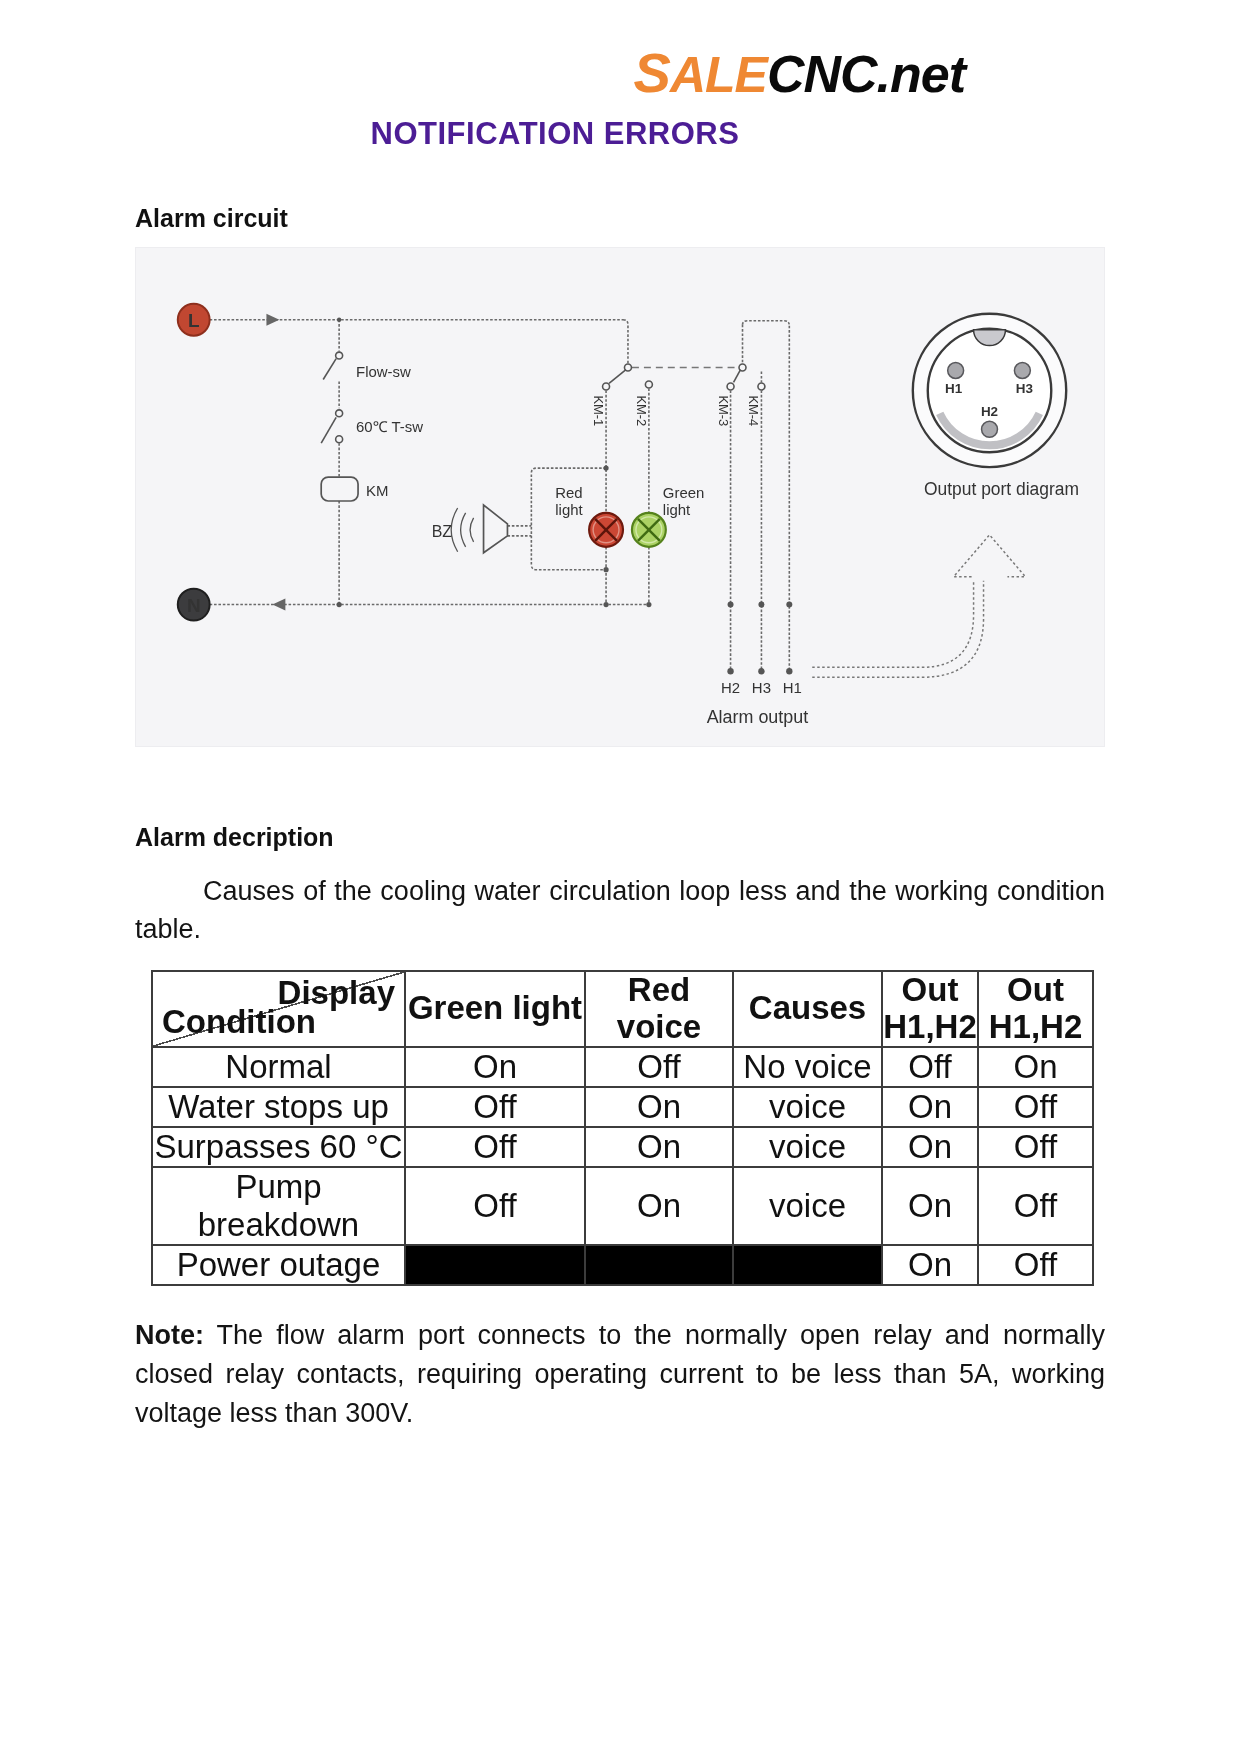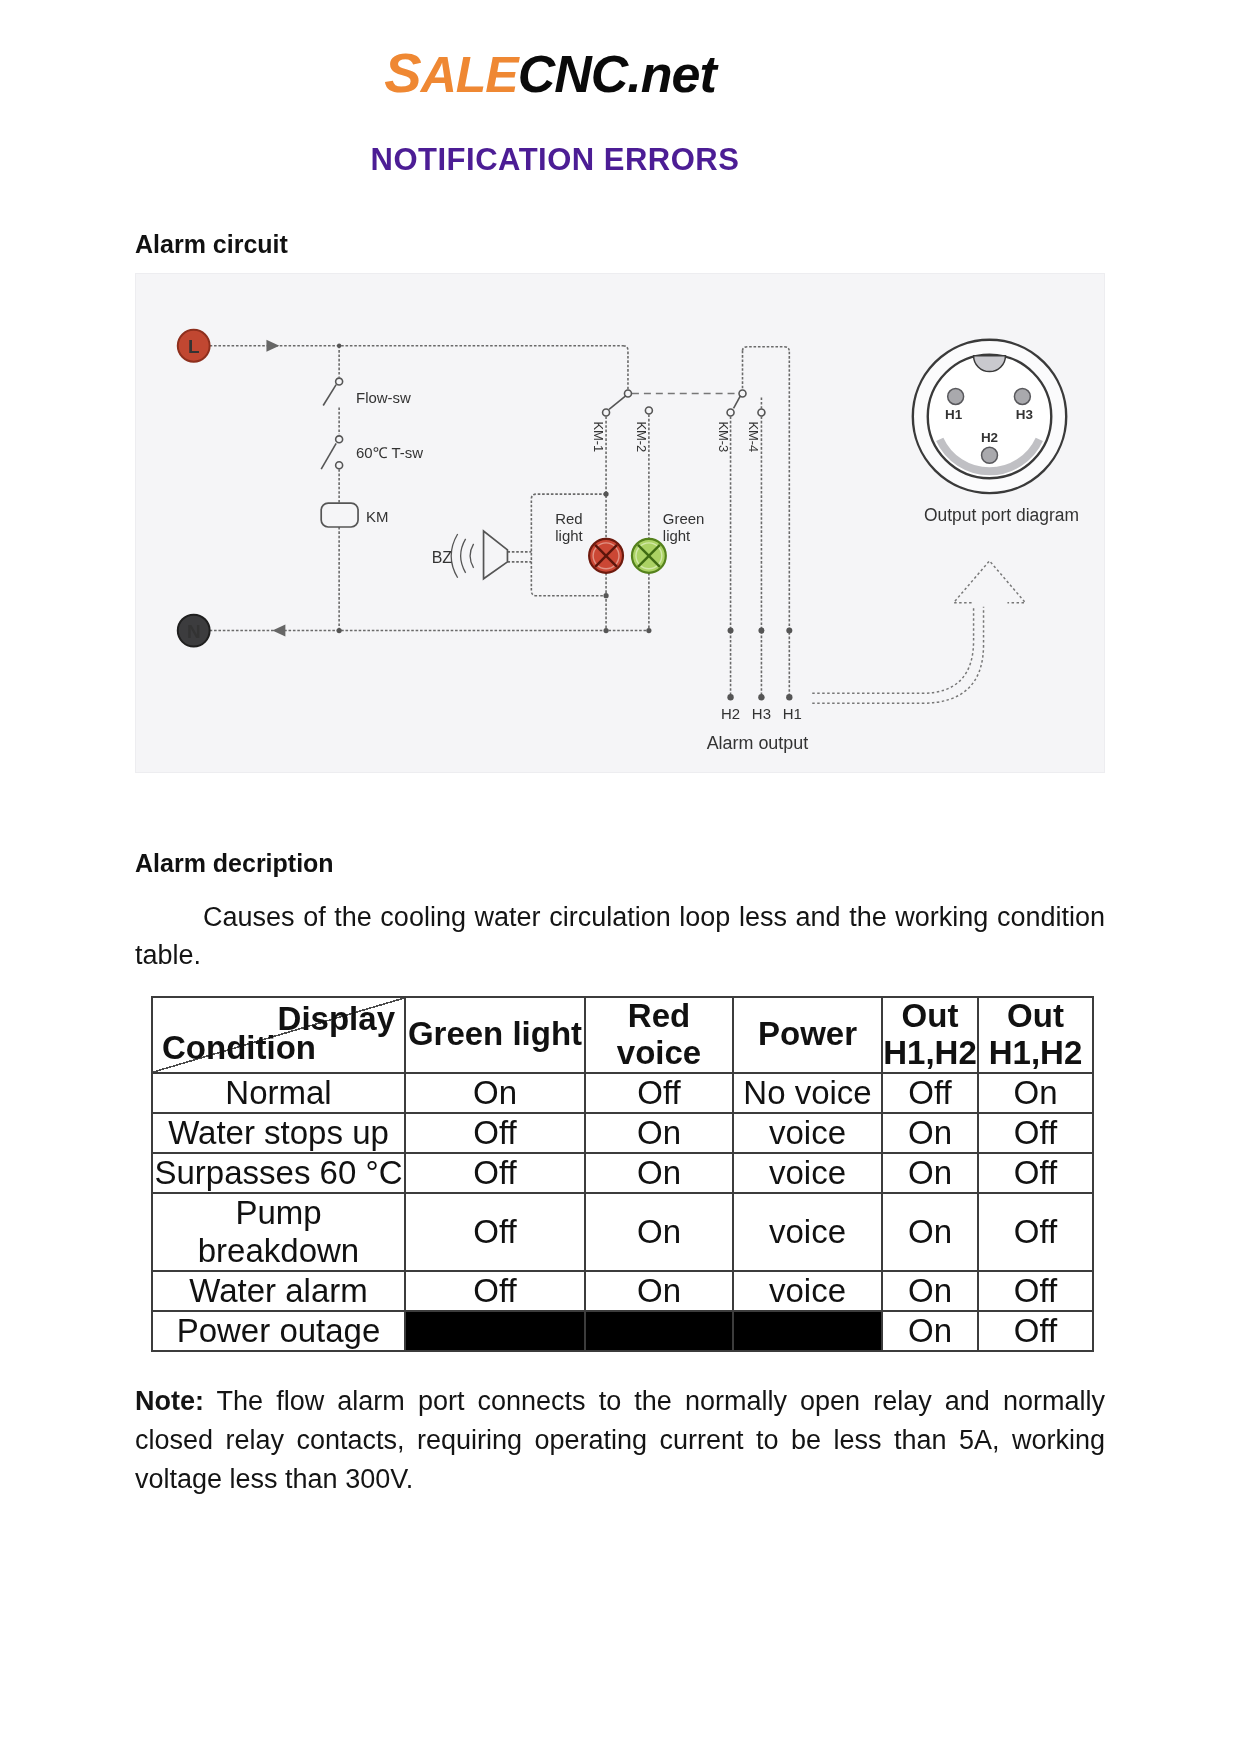--- a/index.html
+++ b/index.html
@@ -6,21 +6,21 @@
   html,body { background:#ffffff; }
   body {
     width:1241px; min-height:1754px;
     font-family:"Liberation Sans", sans-serif;
     color:#1a1a1a;
     padding-top:40px;
   }
   .content { width:970px; margin:0 136px 0 135px; }
 
   
-  .logo-row { text-align:center; padding-right:140px; height:66px; margin-bottom:36px; white-space:nowrap; }
+  .logo-row { text-align:right; padding-right:140px; height:66px; margin-bottom:10px; white-space:nowrap; }
   .logo { font-style:italic; font-weight:bold; letter-spacing:-1px; display:inline-block; }
   .logo .sale { color:#ef8833; font-size:50px; }
   .logo .sale .big { font-size:56px; }
   .logo .cnc  { color:#0a0a0a; font-size:52px; }
 
   
   .doc-title {
     text-align:center; padding-right:130px;
     color:#4c1d95; font-weight:bold; font-size:31px;
     margin-bottom:52px; letter-spacing:0.5px;
@@ -242,21 +242,21 @@
         <col style="width:115px">
     </colgroup>
     <tbody>
         <tr>
       <th class="corner-cell">
         <span class="corner-top">Display</span>
         <span class="corner-bottom">Condition</span>
       </th>
       <th>Green light</th>
       <th>Red voice</th>
-      <th>Power</th>
+      <th>Causes</th>
       <th>
             <div>Out</div>
             <div>H1,H2</div>
           </th>
       <th>
             <div>Out</div>
             <div>H1,H2</div>
           </th>
     </tr>
     <tr>
@@ -285,28 +285,20 @@
     </tr>
     <tr>
       <td>Pump breakdown</td>
       <td>Off</td>
       <td>On</td>
       <td>voice</td>
       <td>On</td>
       <td>Off</td>
     </tr>
     <tr>
-      <td>Water alarm</td>
-      <td>Off</td>
-      <td>On</td>
-      <td>voice</td>
-      <td>On</td>
-      <td>Off</td>
-    </tr>
-    <tr>
       <td>Power outage</td>
       <td class="blk"></td>
       <td class="blk"></td>
       <td class="blk"></td>
       <td>On</td>
       <td>Off</td>
     </tr>
   </tbody>
     </table>
 

